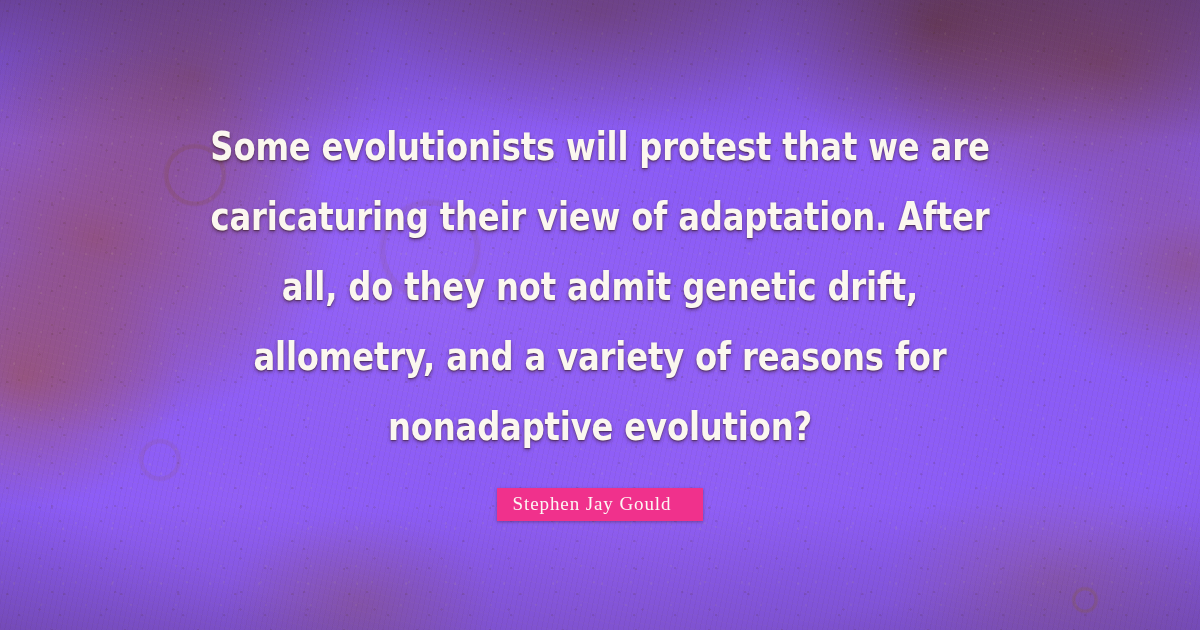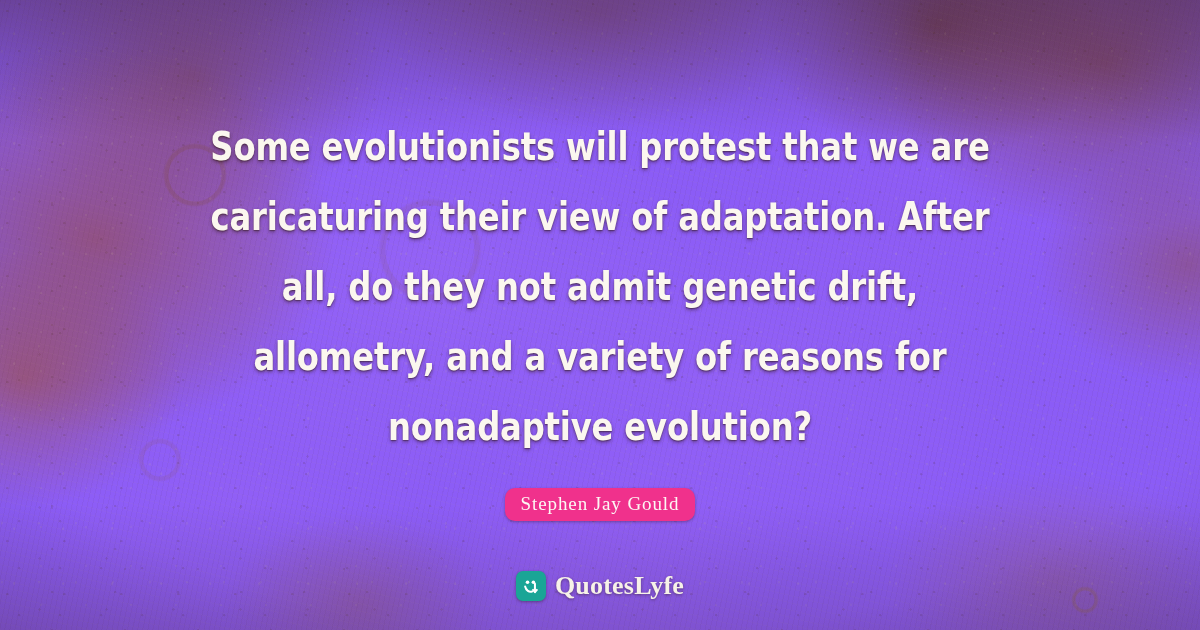--- a/index.html
+++ b/index.html
@@ -138,25 +138,24 @@
     justify-content: center;
   }
 
   #author-badge {
     background-color: #f0318c;
     color: #fdf7f4;
     font-family: "Liberation Serif", "DejaVu Serif", serif;
     font-size: 19px;
     font-weight: 400;
     letter-spacing: 0.9px;
-    padding: 5px 16px 6px 16px;
+    padding: 5px 32px 6px 16px;
     line-height: 1.15;
     white-space: nowrap;
     box-shadow: 0 1px 3px rgba(40, 18, 6, 0.35);
-    border-radius: 10px;
   }
 
   #brand {
     margin-top: 50px;
     display: flex;
     align-items: center;
     gap: 9px;
   }
 
   #brand-icon {
@@ -199,27 +198,15 @@
       <span class="quote-line">caricaturing their view of adaptation. After</span>
       <span class="quote-line">all, do they not admit genetic drift,</span>
       <span class="quote-line">allometry, and a variety of reasons for</span>
       <span class="quote-line">nonadaptive evolution?</span>
     </blockquote>
 
     <div id="author-wrap">
       <span id="author-badge">Stephen Jay Gould</span>
     </div>
 
-    <div id="brand">
-      <span id="brand-icon">
-        <svg width="22" height="22" viewBox="0 0 24 24" aria-hidden="true">
-          <circle cx="8.2" cy="8.0" r="1.95" fill="#ffffff"></circle>
-          <circle cx="14.6" cy="8.0" r="1.95" fill="#ffffff"></circle>
-          <path d="M5.6 12.6 C6.6 17.0 10.0 19.0 13.2 18.0" stroke="#ffffff" stroke-width="2.2" fill="none" stroke-linecap="round"></path>
-          <path d="M16.3 9.6 L16.3 18.4" stroke="#ffffff" stroke-width="2.2" fill="none" stroke-linecap="round"></path>
-          <path d="M14.2 16.3 L16.3 18.7 L18.4 16.3" stroke="#ffffff" stroke-width="2.2" fill="none" stroke-linecap="round" stroke-linejoin="round"></path>
-        </svg>
-      </span>
-      <span id="brand-name">QuotesLyfe</span>
-    </div>
 
   </div>
 </div>
 
 </body></html>

